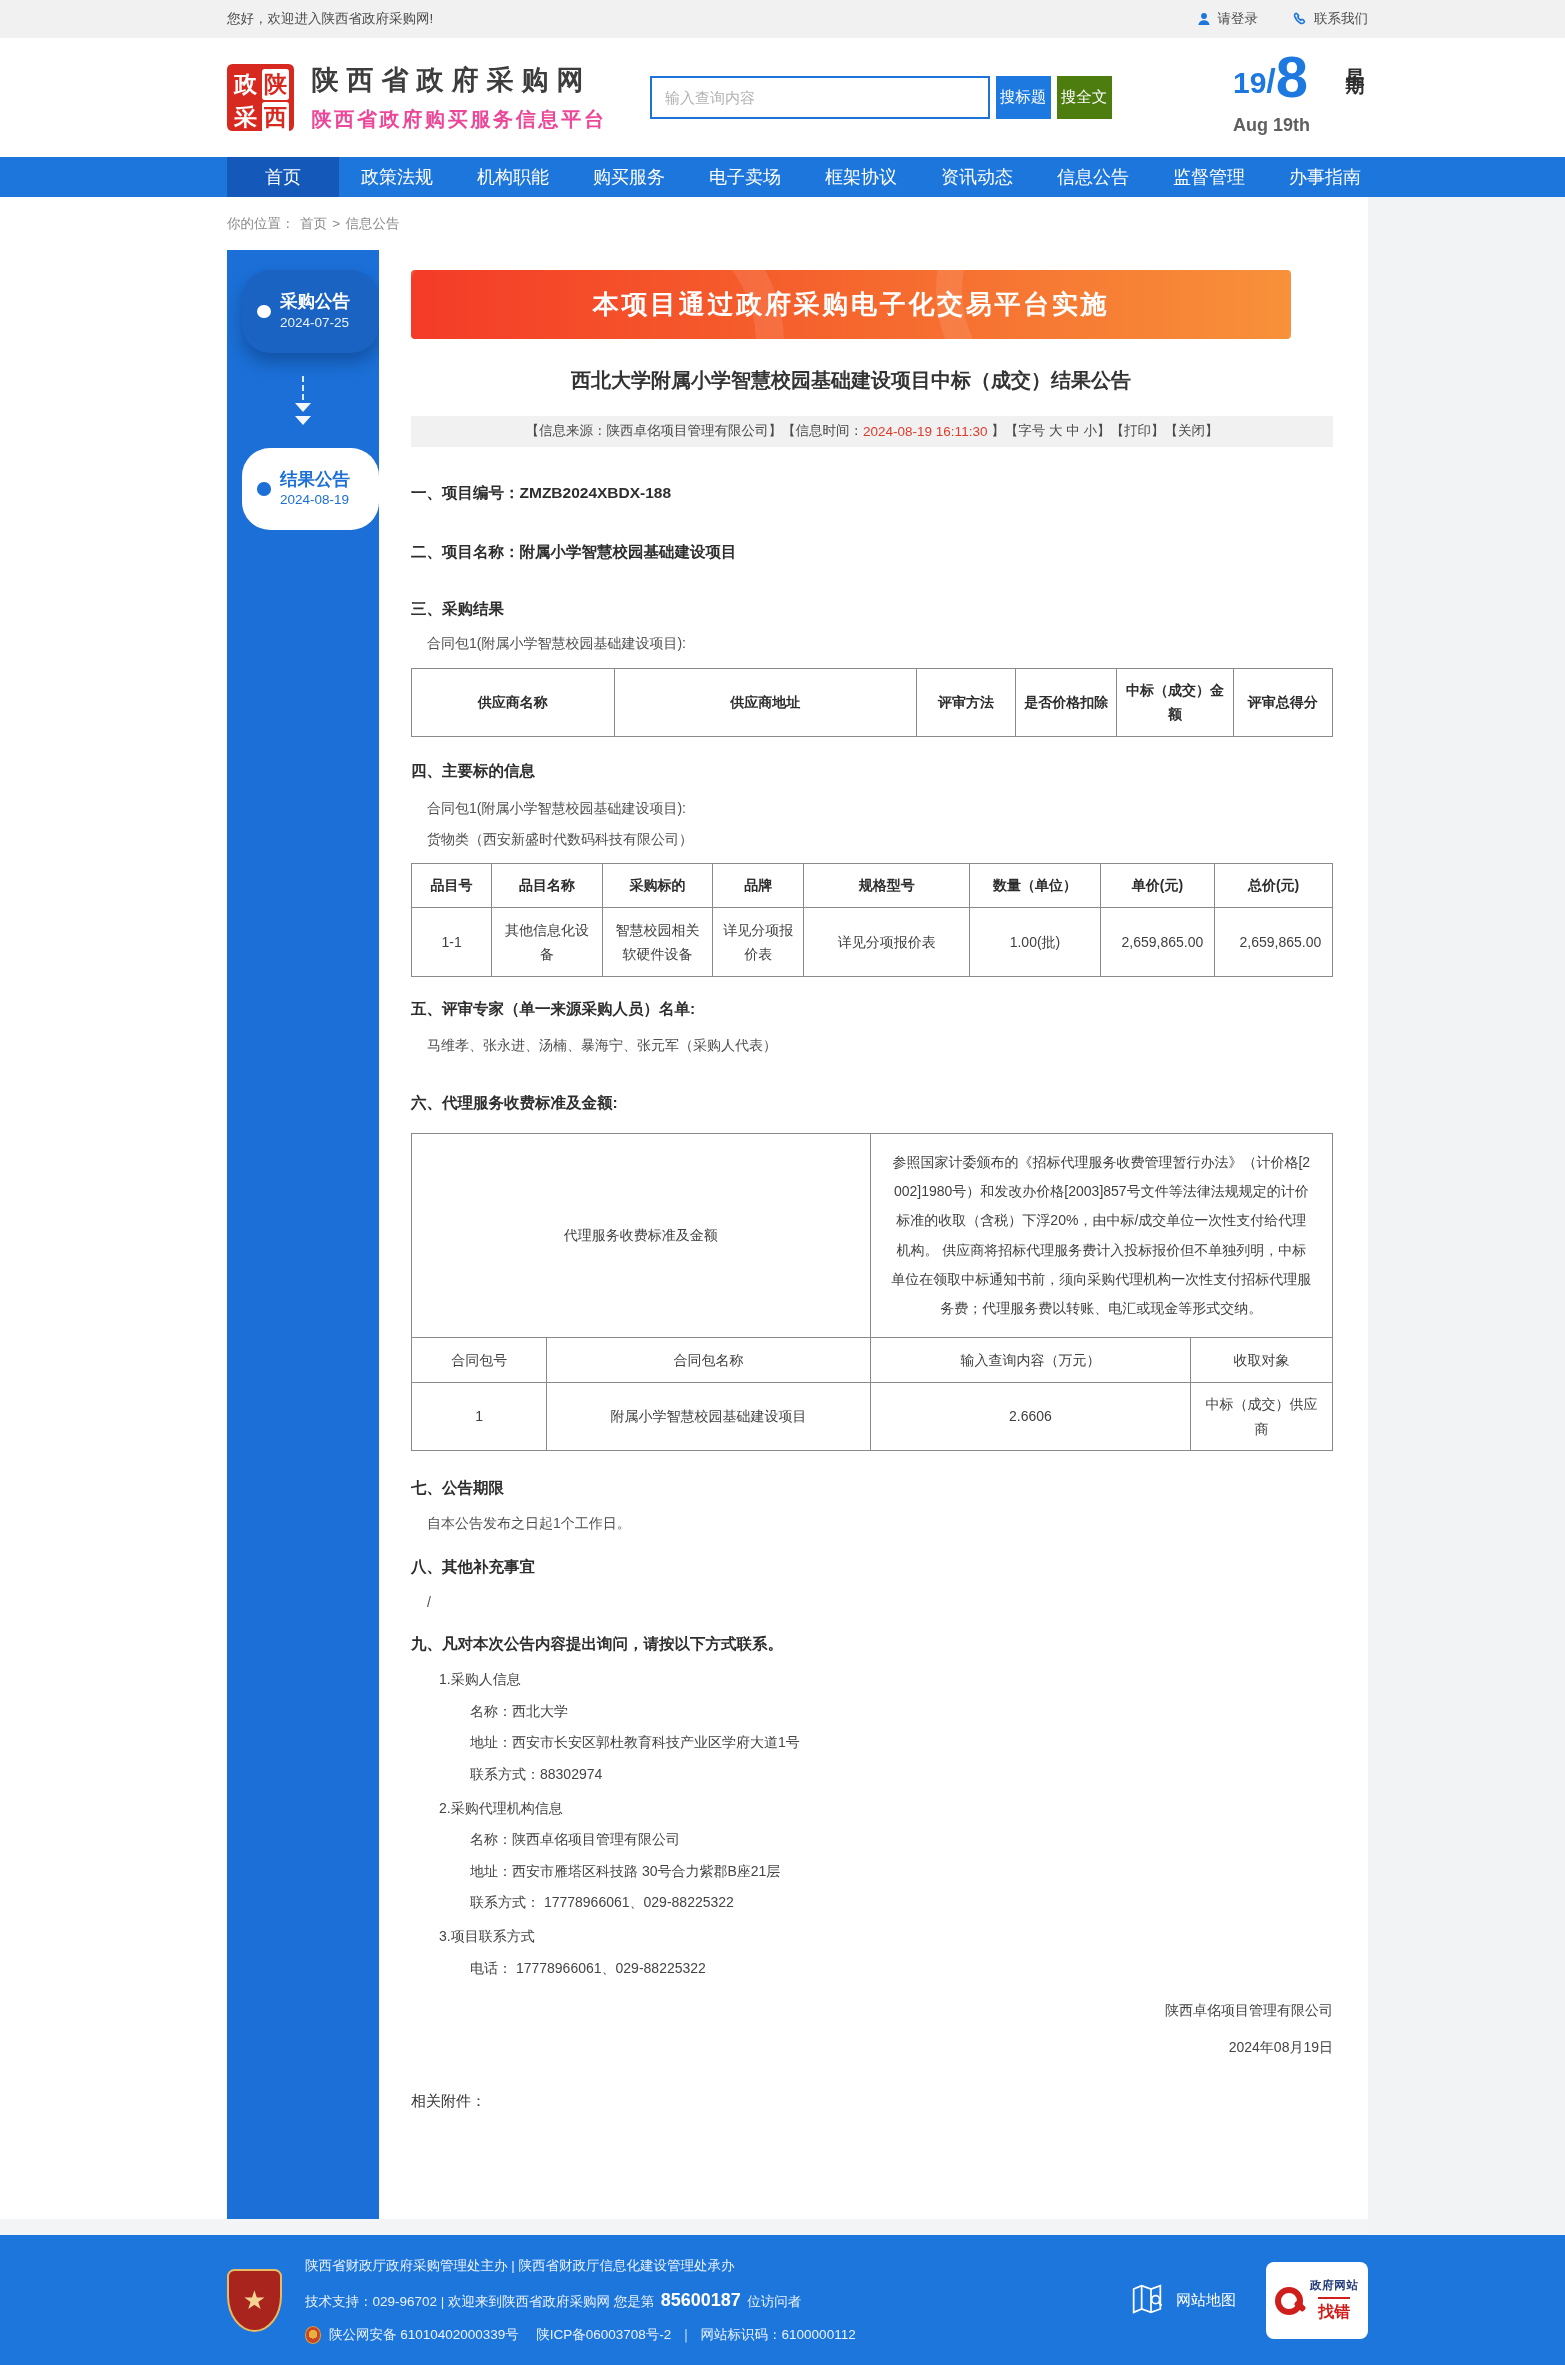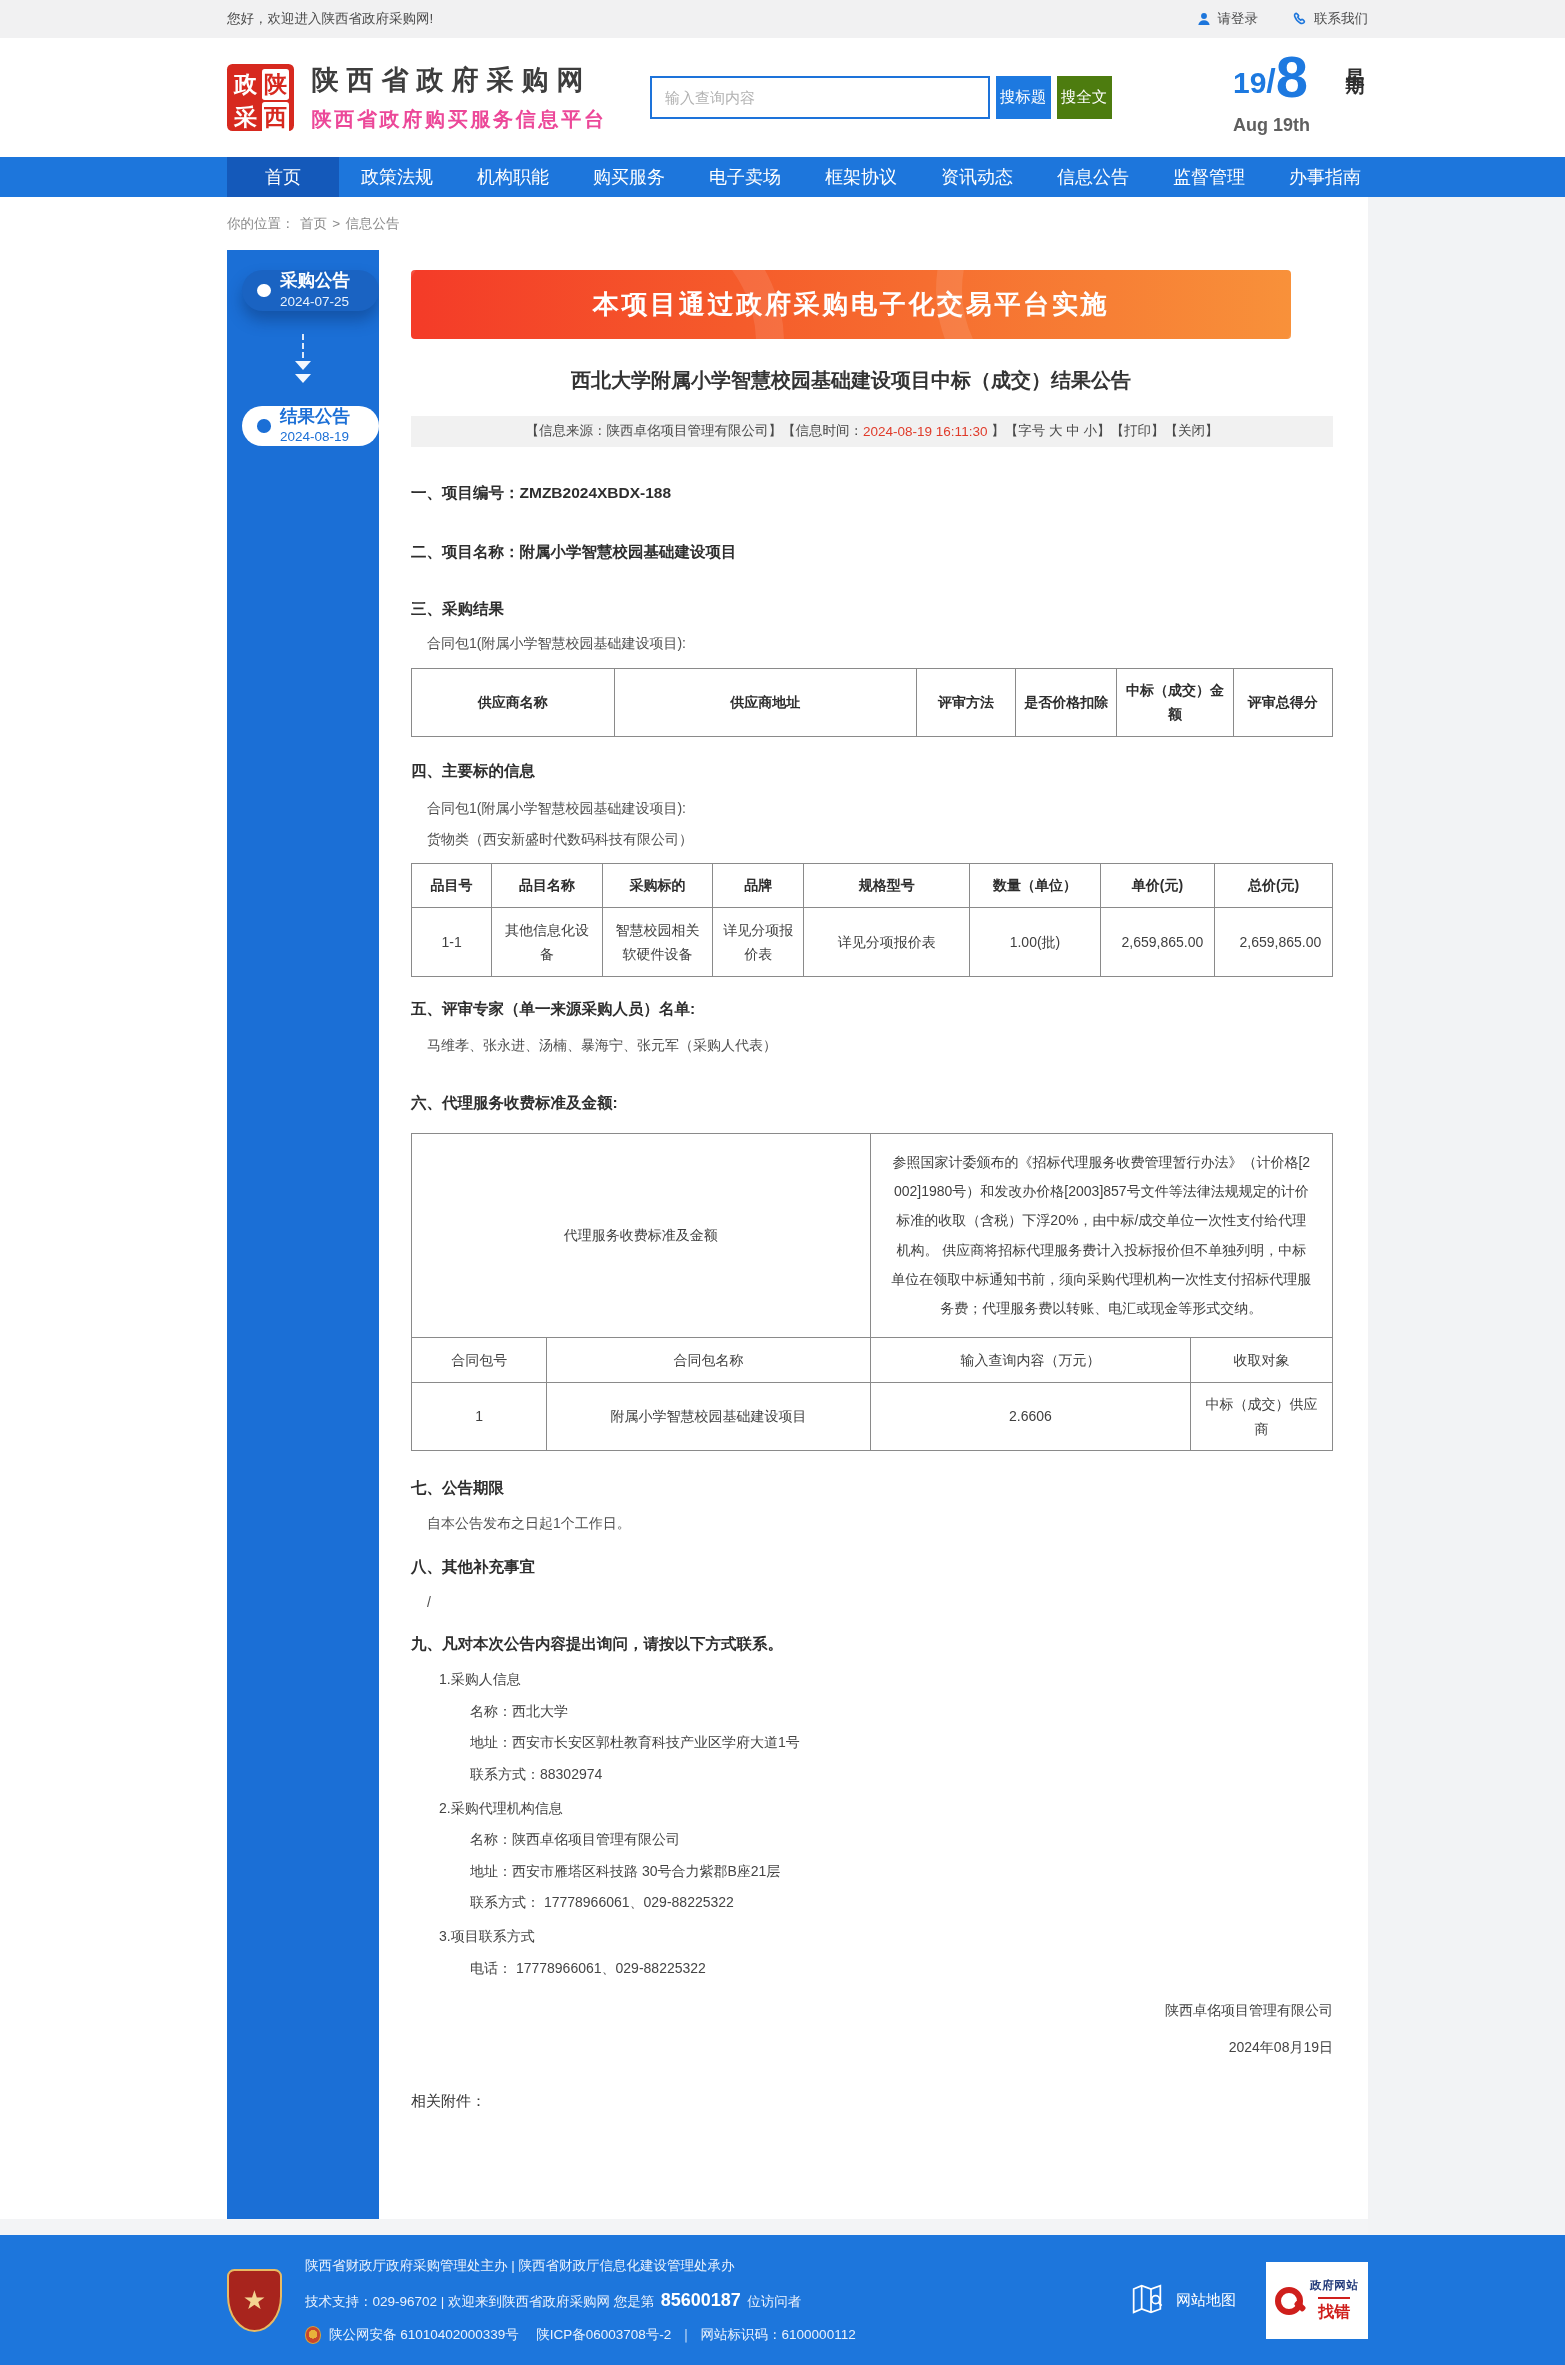--- a/index.html
+++ b/index.html
@@ -60,21 +60,21 @@
   
   .crumb { height:53px; background:#fff; }
   .crumb .shell { height:100%; display:flex; align-items:center; font-size:13.5px; color:#8a8a8a; gap:5.4px; }
   .crumb .lnk { cursor:pointer; }
 
   
   .content { height:1969px; overflow:hidden; }
   .content-shell { display:flex; align-items:stretch; height:100%; }
   .sidebar { width:152px; background:#1b6fd6; flex-shrink:0; }
   .pill { width:137px; margin-left:15px; border-radius:28px; display:flex; align-items:center;
-          padding:0 0; cursor:pointer; }
+          padding:21px 0; cursor:pointer; }
   .pill1 { margin-top:20px; background:#1a63c2; box-shadow:0 9.4px 15px rgba(8,40,92,.38); }
   .pill .dot { width:13.5px; height:13.5px; border-radius:50%; margin:0 9.4px 0 15px; flex-shrink:0; }
   .pill1 .dot { background:#fff; }
   .pill .t1 { font-size:17.5px; font-weight:bold; line-height:1.25; }
   .pill .t2 { font-size:13.5px; line-height:1.25; margin-top:2px; }
   .pill1 .t1 { color:#fff; } .pill1 .t2 { color:#e9f2fd; }
   .pill2 { margin-top:23px; background:#ffffff; }
   .pill2 .dot { background:#1b6fd6; }
   .pill2 .t1, .pill2 .t2 { color:#1b6fd6; }
   .sb-arrow { margin-top:23px; display:flex; flex-direction:column; align-items:center; width:100%; }
@@ -125,21 +125,21 @@
              border-radius:8px 8px 30px 30px / 8px 8px 39px 39px; display:flex; align-items:center;
              justify-content:center; color:#f3d492; font-size:26px; flex-shrink:0; }
   .f-text { margin-left:23px; font-size:13.5px; color:#eaf2fd; }
   .f-line2 { margin-top:15px; }
   .f-count { font-size:18px; font-weight:bold; color:#fff; margin:0 2.7px; }
   .f-line3 { margin-top:15px; display:flex; align-items:center; gap:8px; }
   .police-icon { width:16px; height:17.5px; border:1.3px solid #d9a23a; border-radius:50% 50% 48% 48%;
                  background:radial-gradient(circle at 50% 45%, #e8b23a 0 38%, #c8452b 40% 100%); flex-shrink:0; }
   .f-right { margin-left:auto; display:flex; align-items:center; }
   .sitemap { display:flex; align-items:center; gap:10.8px; color:#fff; font-size:15px; cursor:pointer; }
-  .err-badge { margin-left:30px; width:102px; height:77px; background:#fff; border-radius:0;
+  .err-badge { margin-left:30px; width:102px; height:77px; background:#fff; border-radius:8px;
                display:flex; align-items:center; justify-content:center; gap:6.7px; cursor:pointer; }
   .mag { width:28px; height:28px; border:6px solid #cf1f1c; border-radius:50%; position:relative; flex-shrink:0; }
   .mag::after { content:""; position:absolute; width:12px; height:6px; background:#cf1f1c; right:-8.8px;
                 bottom:-0.7px; transform:rotate(42deg); border-radius:2px; }
   .eb-col { display:flex; flex-direction:column; align-items:center; }
   .eb-t1 { font-size:11.5px; font-weight:bold; color:#223a7a; letter-spacing:0.7px; }
   .eb-t2 { font-size:16px; font-weight:bold; color:#cf1f1c; margin-top:3.4px; border-top:2px solid #cf1f1c; padding-top:2.7px; }
 </style>
 </head>
 <body>

